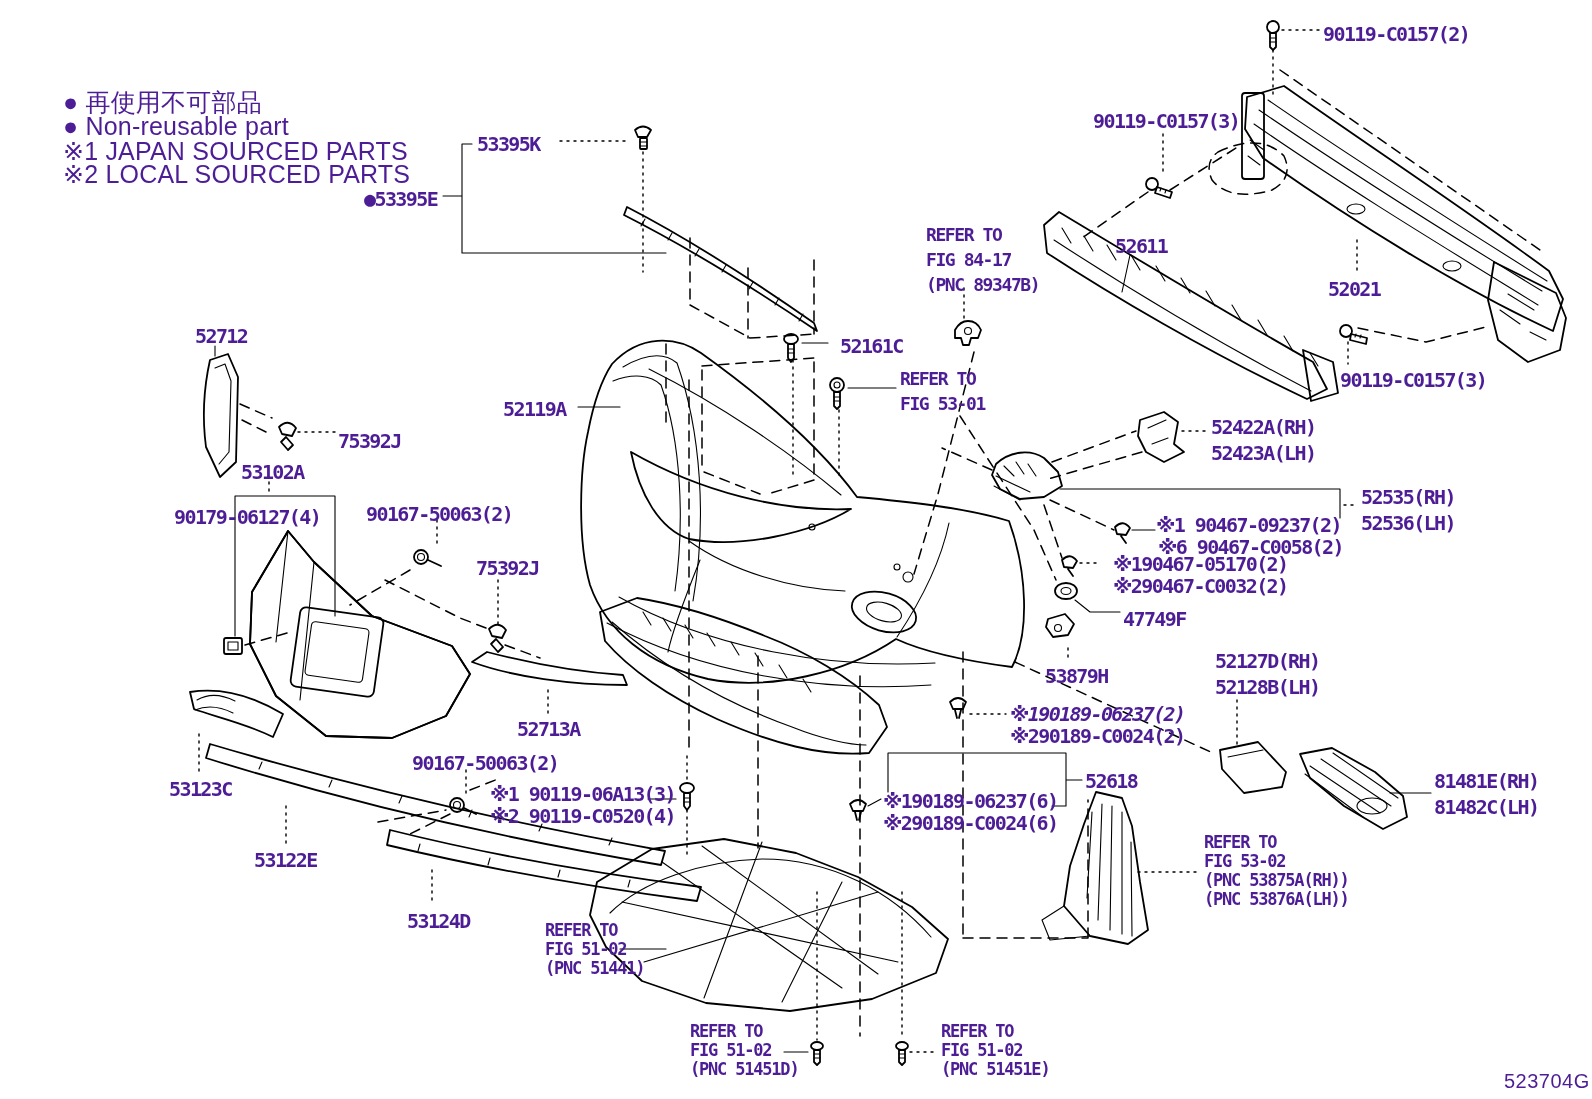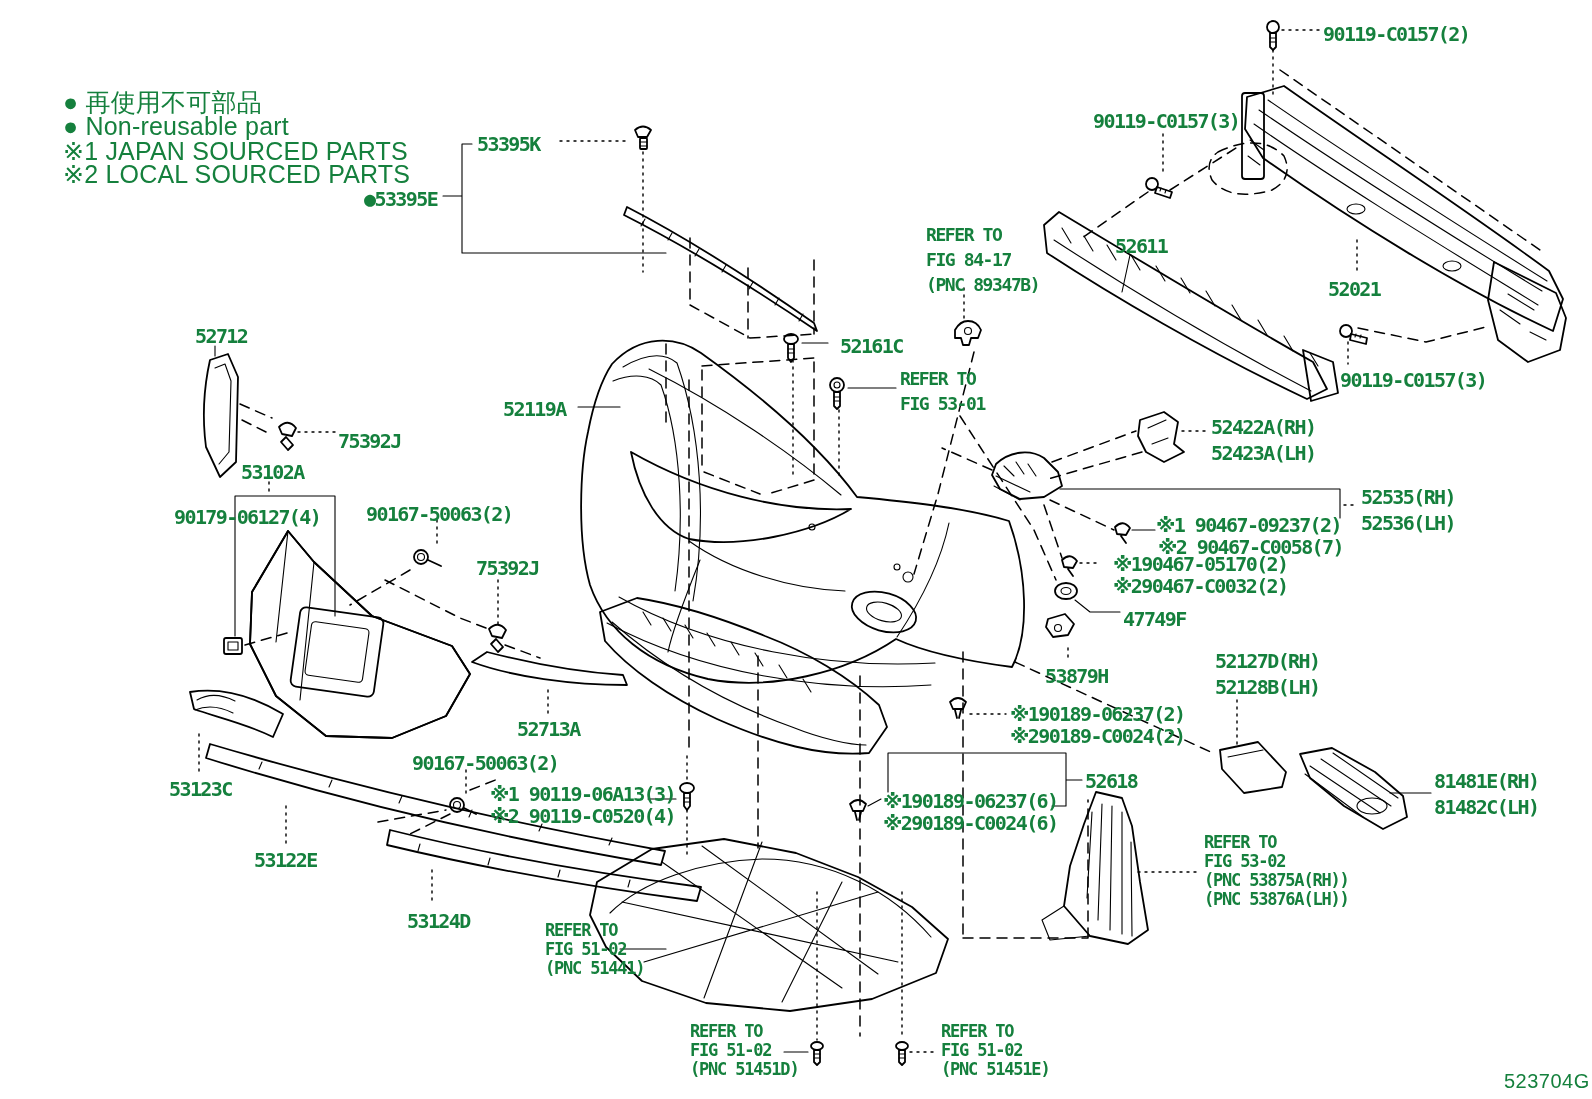--- a/index.html
+++ b/index.html
@@ -4,21 +4,21 @@
 <style>
   html,body{margin:0;padding:0;background:#fff;}
   .stage{position:relative;width:1592px;height:1099px;background:#fff;overflow:hidden;
          font-family:"DejaVu Sans Mono","DejaVu Sans",monospace;}
   svg.art{position:absolute;left:0;top:0;}
   .ln path,.ln rect,.ln circle,.ln ellipse{fill:none;stroke:#000;stroke-width:1.8;
         stroke-linecap:round;stroke-linejoin:round;}
   .ln .thin{stroke-width:1.1;}
   .ln .dash{stroke-width:1.5;stroke-dasharray:10 7;}
   .ln .dot{stroke-width:1.4;stroke-dasharray:2 5;}
-  .lbl{position:absolute;color:#15803d;font-weight:bold;white-space:pre;}
+  .lbl{position:absolute;color:#4c1d95;font-weight:bold;white-space:pre;}
   .part{font-size:20px;letter-spacing:-1.6px;line-height:26px;}
   .ref{font-size:18px;letter-spacing:-1.4px;line-height:25px;}
   .ref-sm{font-size:17px;letter-spacing:-1.2px;line-height:19px;}
   .legend{font-family:"Liberation Sans","DejaVu Sans",sans-serif;font-weight:normal;
           font-size:25px;letter-spacing:0.2px;line-height:24px;}
   .footer{font-family:"Liberation Sans","DejaVu Sans",sans-serif;font-weight:normal;
           font-size:20px;letter-spacing:0.5px;}
 </style>
 </head>
 <body>
@@ -307,28 +307,28 @@
       <div class="lbl part" style="left: 1115px; top: 233px;">52611</div>
       <div class="lbl part" style="left: 1328px; top: 276px;">52021</div>
       <div class="lbl part" style="left: 1323px; top: 21px;">90119-C0157(2)</div>
       <div class="lbl part" style="left: 1093px; top: 108px;">90119-C0157(3)</div>
       <div class="lbl part" style="left: 1340px; top: 367px;">90119-C0157(3)</div>
       <div class="lbl part" style="left: 1211px; top: 414px;">52422A(RH)
 52423A(LH)</div>
       <div class="lbl part" style="left: 1361px; top: 484px;">52535(RH)
 52536(LH)</div>
       <div class="lbl part" style="left: 1156px; top: 512px;">※1 90467-09237(2)</div>
-      <div class="lbl part" style="left: 1158px; top: 534px;">※2 90467-C0058(7)</div>
+      <div class="lbl part" style="left: 1158px; top: 534px;">※6 90467-C0058(2)</div>
       <div class="lbl part" style="left: 1113px; top: 551px;">※190467-05170(2)</div>
       <div class="lbl part" style="left: 1113px; top: 573px;">※290467-C0032(2)</div>
       <div class="lbl part" style="left: 1123px; top: 606px;">47749F</div>
       <div class="lbl part" style="left: 1045px; top: 663px;">53879H</div>
       <div class="lbl part" style="left: 1215px; top: 648px;">52127D(RH)
 52128B(LH)</div>
-      <div class="lbl part" style="left: 1010px; top: 701px;">※190189-06237(2)</div>
+      <div class="lbl part" style="left: 1010px; top: 701px; font-style: italic;">※190189-06237(2)</div>
       <div class="lbl part" style="left: 1010px; top: 723px;">※290189-C0024(2)</div>
       <div class="lbl part" style="left: 517px; top: 716px;">52713A</div>
       <div class="lbl part" style="left: 412px; top: 750px;">90167-50063(2)</div>
       <div class="lbl part" style="left: 490px; top: 781px;">※1 90119-06A13(3)</div>
       <div class="lbl part" style="left: 490px; top: 803px;">※2 90119-C0520(4)</div>
       <div class="lbl part" style="left: 169px; top: 776px;">53123C</div>
       <div class="lbl part" style="left: 254px; top: 847px;">53122E</div>
       <div class="lbl part" style="left: 407px; top: 908px;">53124D</div>
       <div class="lbl part" style="left: 1085px; top: 768px;">52618</div>
       <div class="lbl part" style="left: 883px; top: 788px;">※190189-06237(6)</div>

